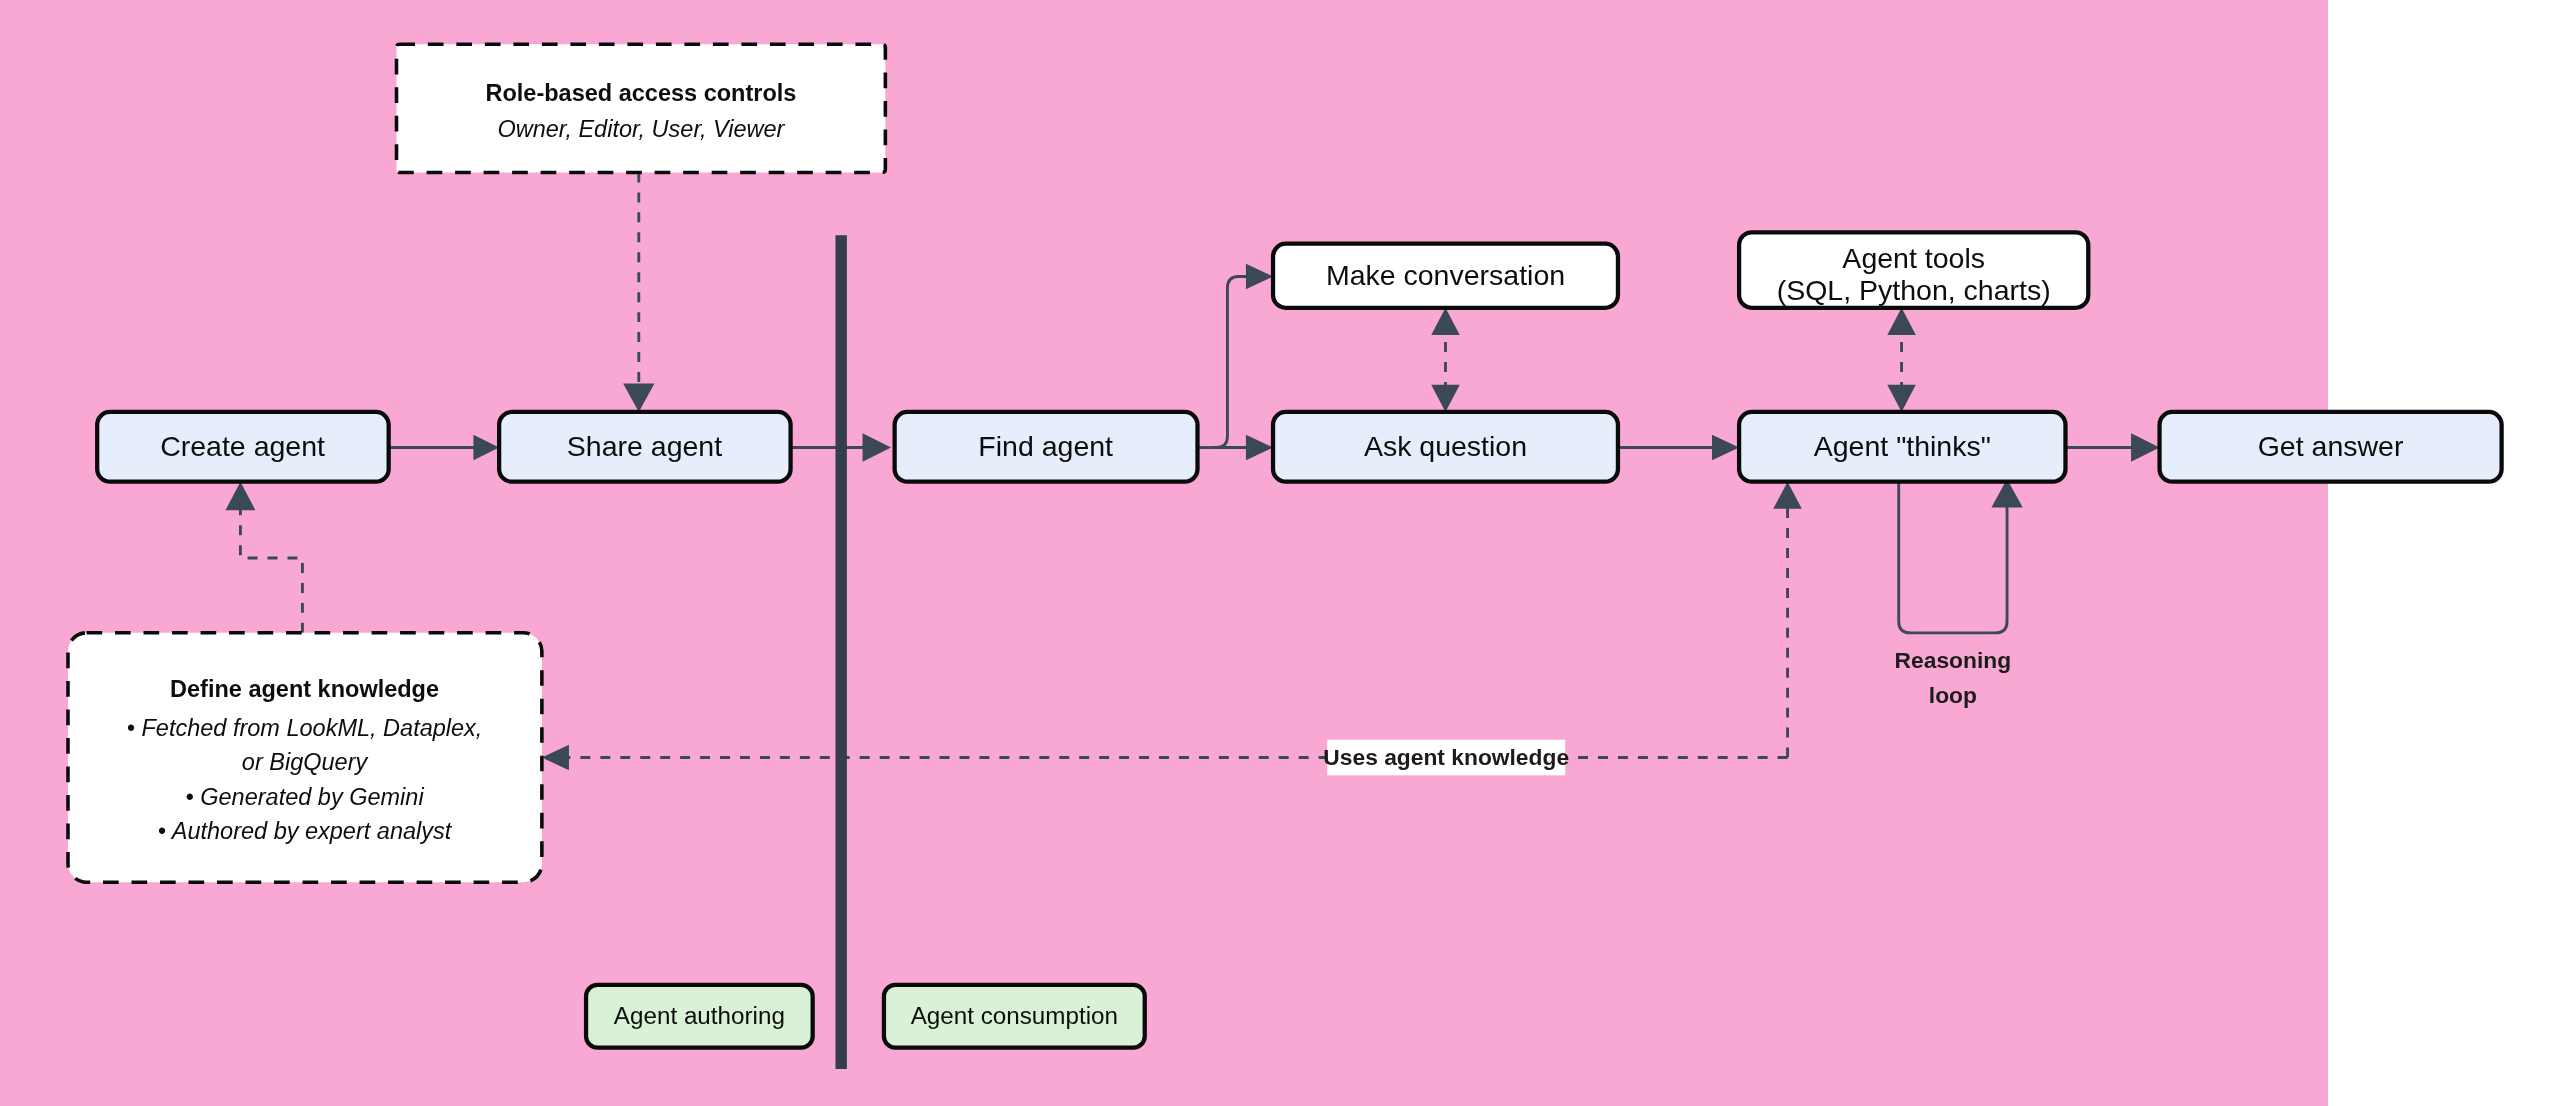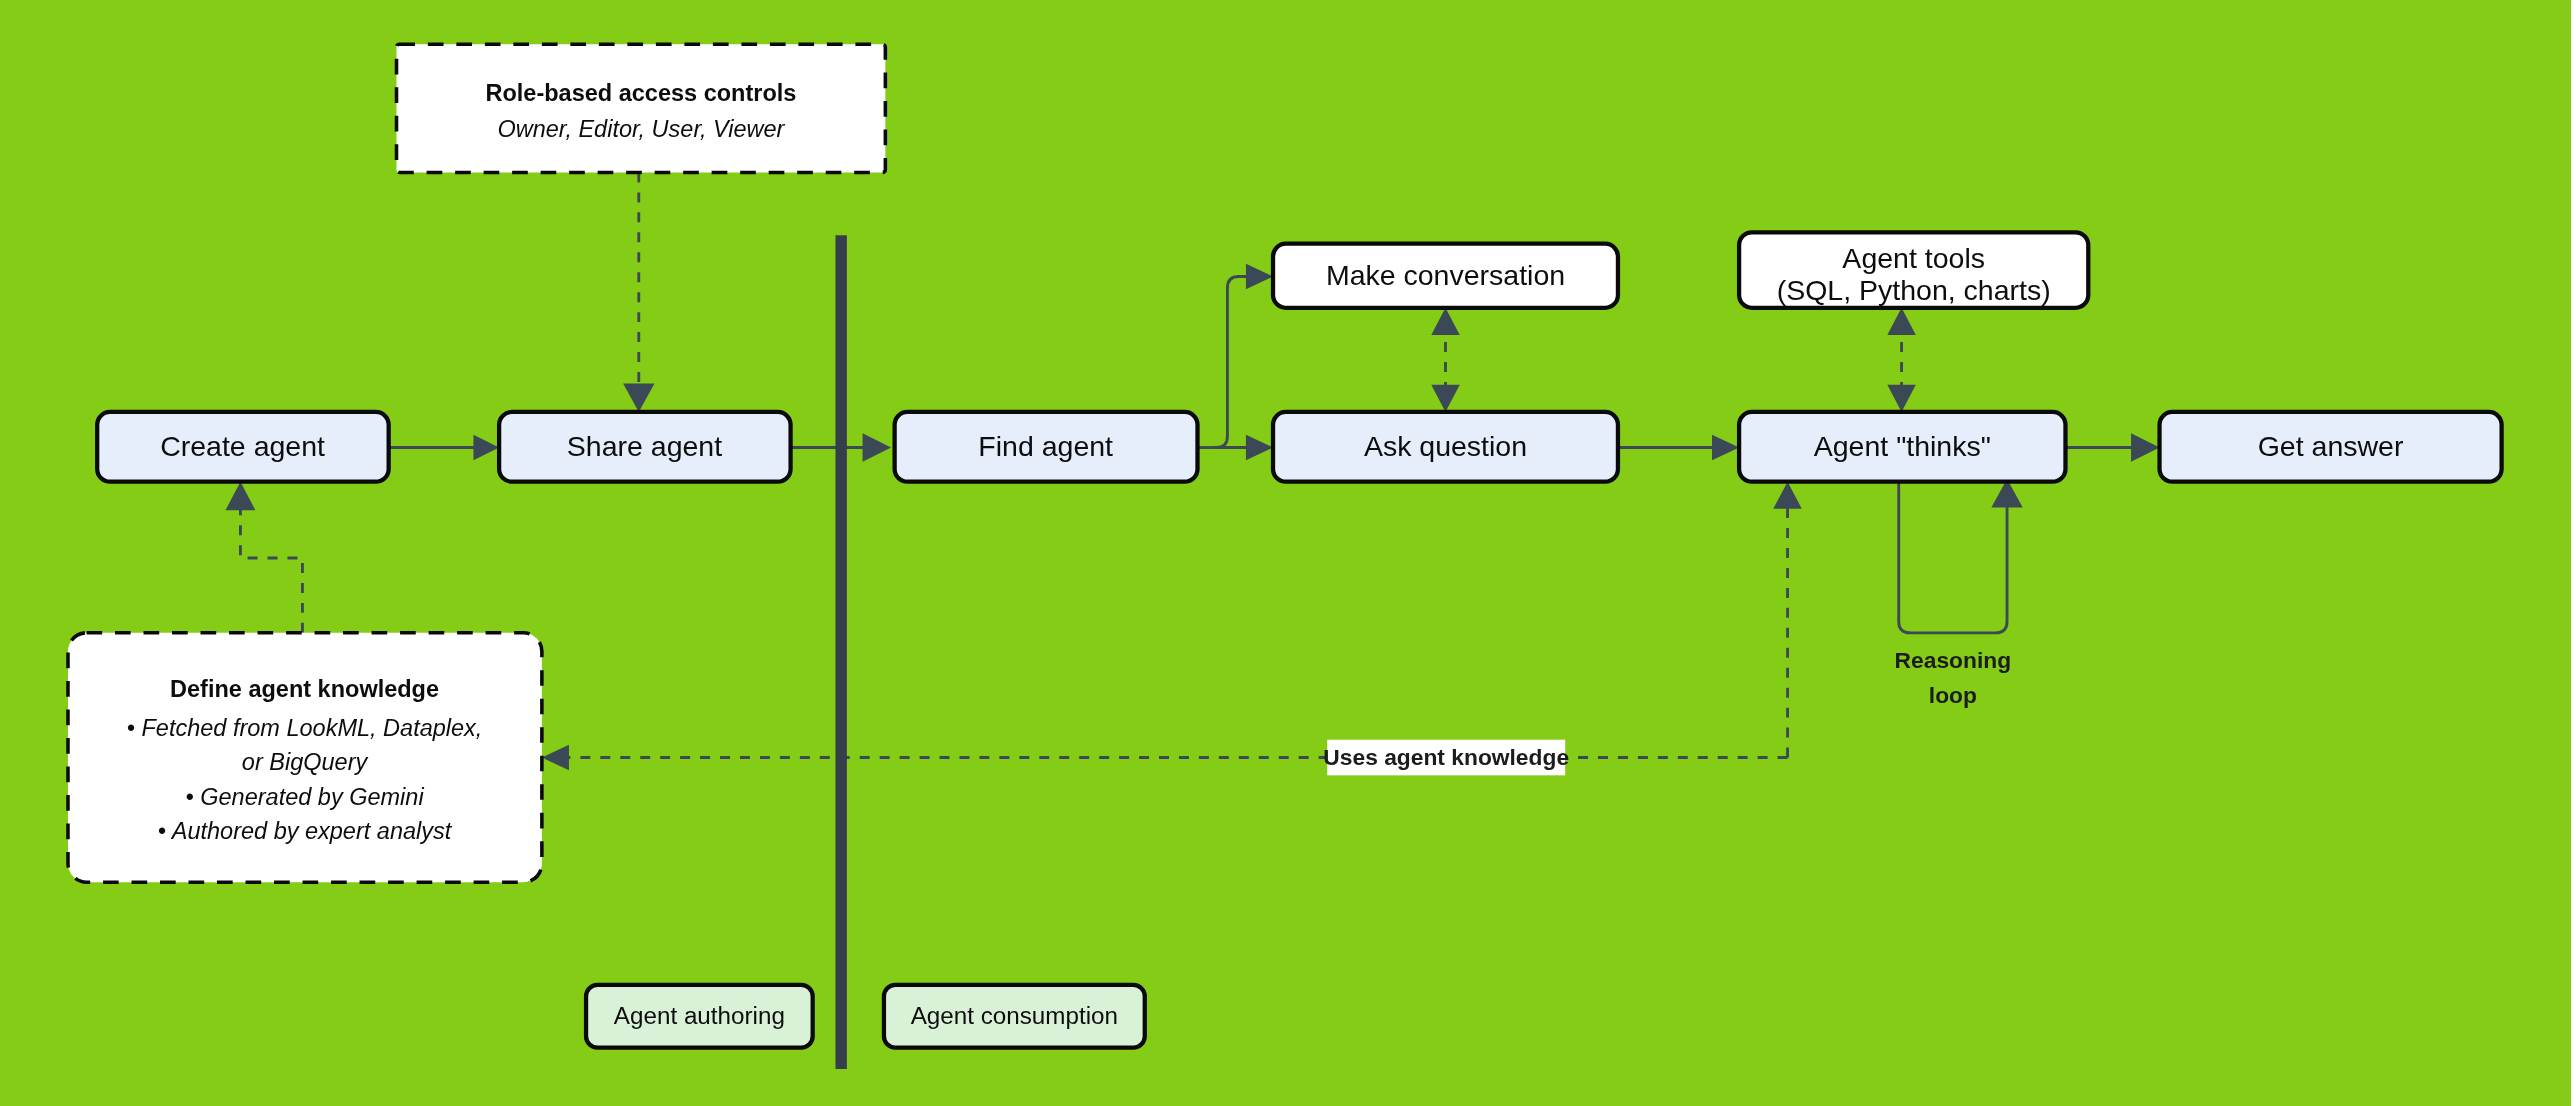--- a/index.html
+++ b/index.html
@@ -8,23 +8,23 @@
     background: #ffffff;
   }
   body {
     width: 2576px;
     height: 1106px;
     font-family: "Liberation Sans", sans-serif;
     overflow: hidden;
   }
   #diagram-root {
     position: relative;
-    width: 2571px;
+    width: 2328px;
     height: 1106px;
-    background: #84cc16;
+    background: #f9a8d4;
   }
   svg.diagram {
     display: block;
     width: 2576px;
     height: 1106px;
   }
   .node-rect-blue {
     fill: #e6eefc;
     stroke: #0a0a0a;
     stroke-width: 6;

